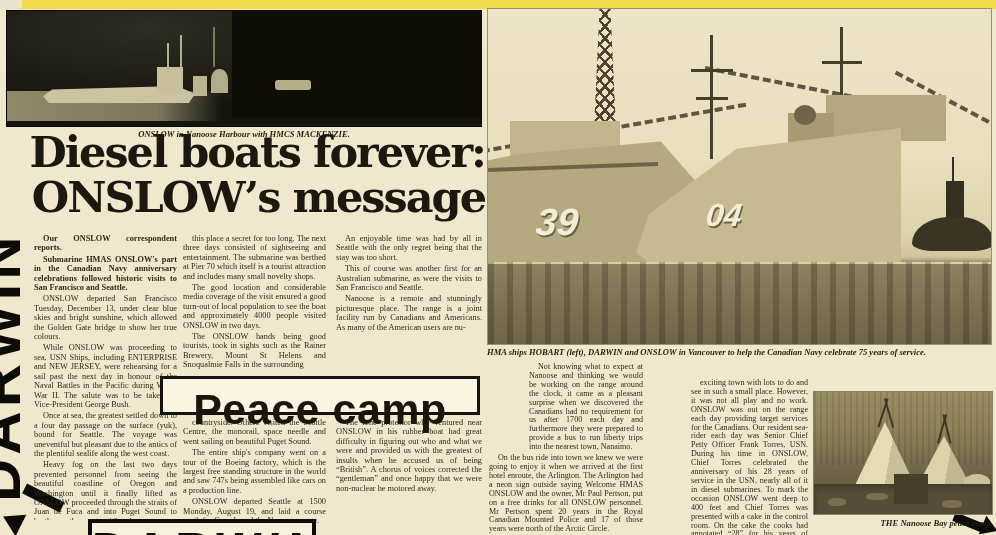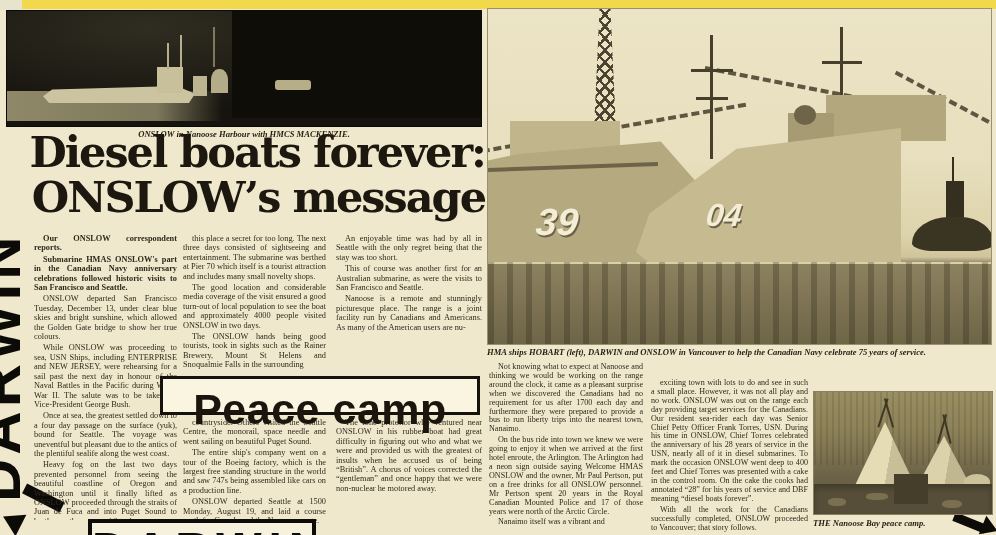--- a/index.html
+++ b/index.html
@@ -118,21 +118,21 @@
   .hull-number { position:absolute; font-family:"Liberation Sans", sans-serif; font-weight:bold; font-style:italic;
     color:#f3edd5; text-shadow:1.5px 1.5px 0 #6b6148; }
   #hull-39 { left:48px; top:192px; font-size:38px; transform:skewX(-6deg); }
   #hull-04 { left:218px; top:188px; font-size:32px; transform:skewX(-6deg); }
   #ships-caption { position:absolute; left:487px; top:347px; width:505px; text-align:left;
     font-size:8.6px; font-weight:bold; font-style:italic; color:#231e12; }
 
   
   .rcol { position:absolute; font-size:8.1px; line-height:8.9px; text-align:justify; color:#2e2a1e; overflow:hidden; }
   .rcol .para { text-indent:9px; margin-top:2px; }
-  .rcol .para:first-child { margin-top:0; }
+  .rcol .para:first-child { margin-top:0;margin-left:40px; }
   #rcol1 { left:489px; top:363px; width:154px; height:172px; }
   #rcol2 { left:651px; top:379px; width:157px; height:172px; }
 
   
   #teepee-photo { position:absolute; left:813px; top:391px; width:180px; height:124px; overflow:hidden;
     border:1px solid #8a8060;
     background:linear-gradient(180deg,#9a8f62 0%, #8d8258 30%, #7c7250 52%, #6a6146 70%, #5e553d 100%); }
   .tp-texture { position:absolute; left:0; top:0; width:100%; height:60%;
     background:repeating-linear-gradient(90deg, rgba(0,0,0,0.10) 0 2px, transparent 2px 6px); }
   .teepee { position:absolute; clip-path:polygon(50% 0, 100% 100%, 0 100%); }
@@ -144,21 +144,21 @@
   #poles1a { left:68px; top:6px; transform:rotate(18deg); }
   #poles1b { left:74px; top:6px; transform:rotate(-16deg); }
   #poles2a { left:127px; top:22px; transform:rotate(16deg); }
   #poles2b { left:132px; top:22px; transform:rotate(-14deg); }
   .mound { position:absolute; left:150px; top:82px; width:26px; height:16px;
     border-radius:50% 50% 0 0; background:#ccc29b; }
   .firepit { position:absolute; left:80px; top:82px; width:34px; height:30px; background:#453e2b; }
   .fg-rocks { position:absolute; left:0; bottom:0; width:100%; height:30px; background:#564e38;
     box-shadow:inset 0 4px 6px rgba(0,0,0,0.25); }
   .rock { position:absolute; background:#7a7050; border-radius:40%; }
-  #teepee-caption { position:absolute; left:813px; top:518px; width:180px; text-align:left;
+  #teepee-caption { position:absolute; left:813px; top:518px; width:180px; text-align:right;
     font-size:8.6px; font-weight:bold; font-style:italic; color:#231e12; }
 </style>
 </head>
 <body>
 
 <div id="corner-square"></div>
 <div id="top-strip"></div>
 
 <div id="sub-photo">
   <div class="sub-sky"></div>

